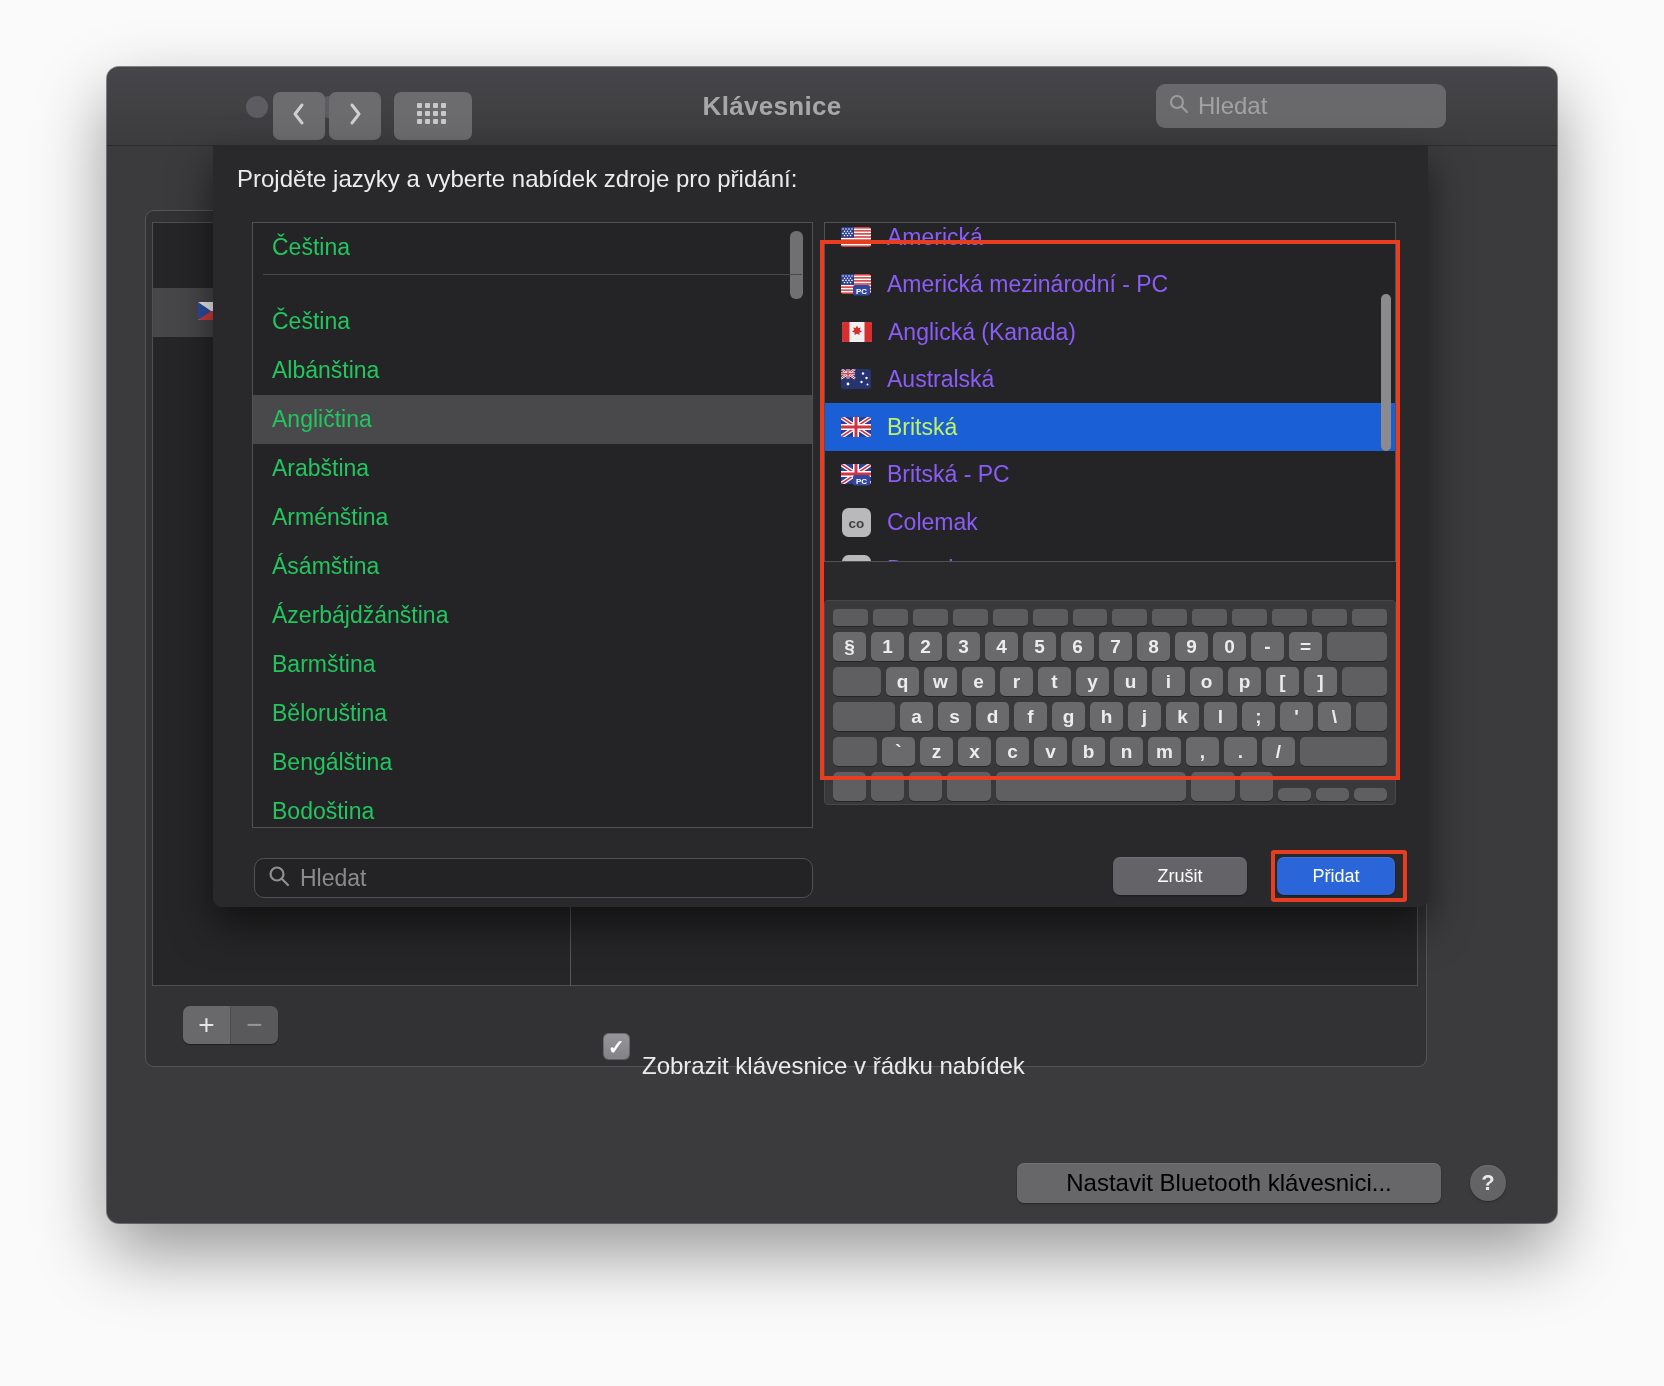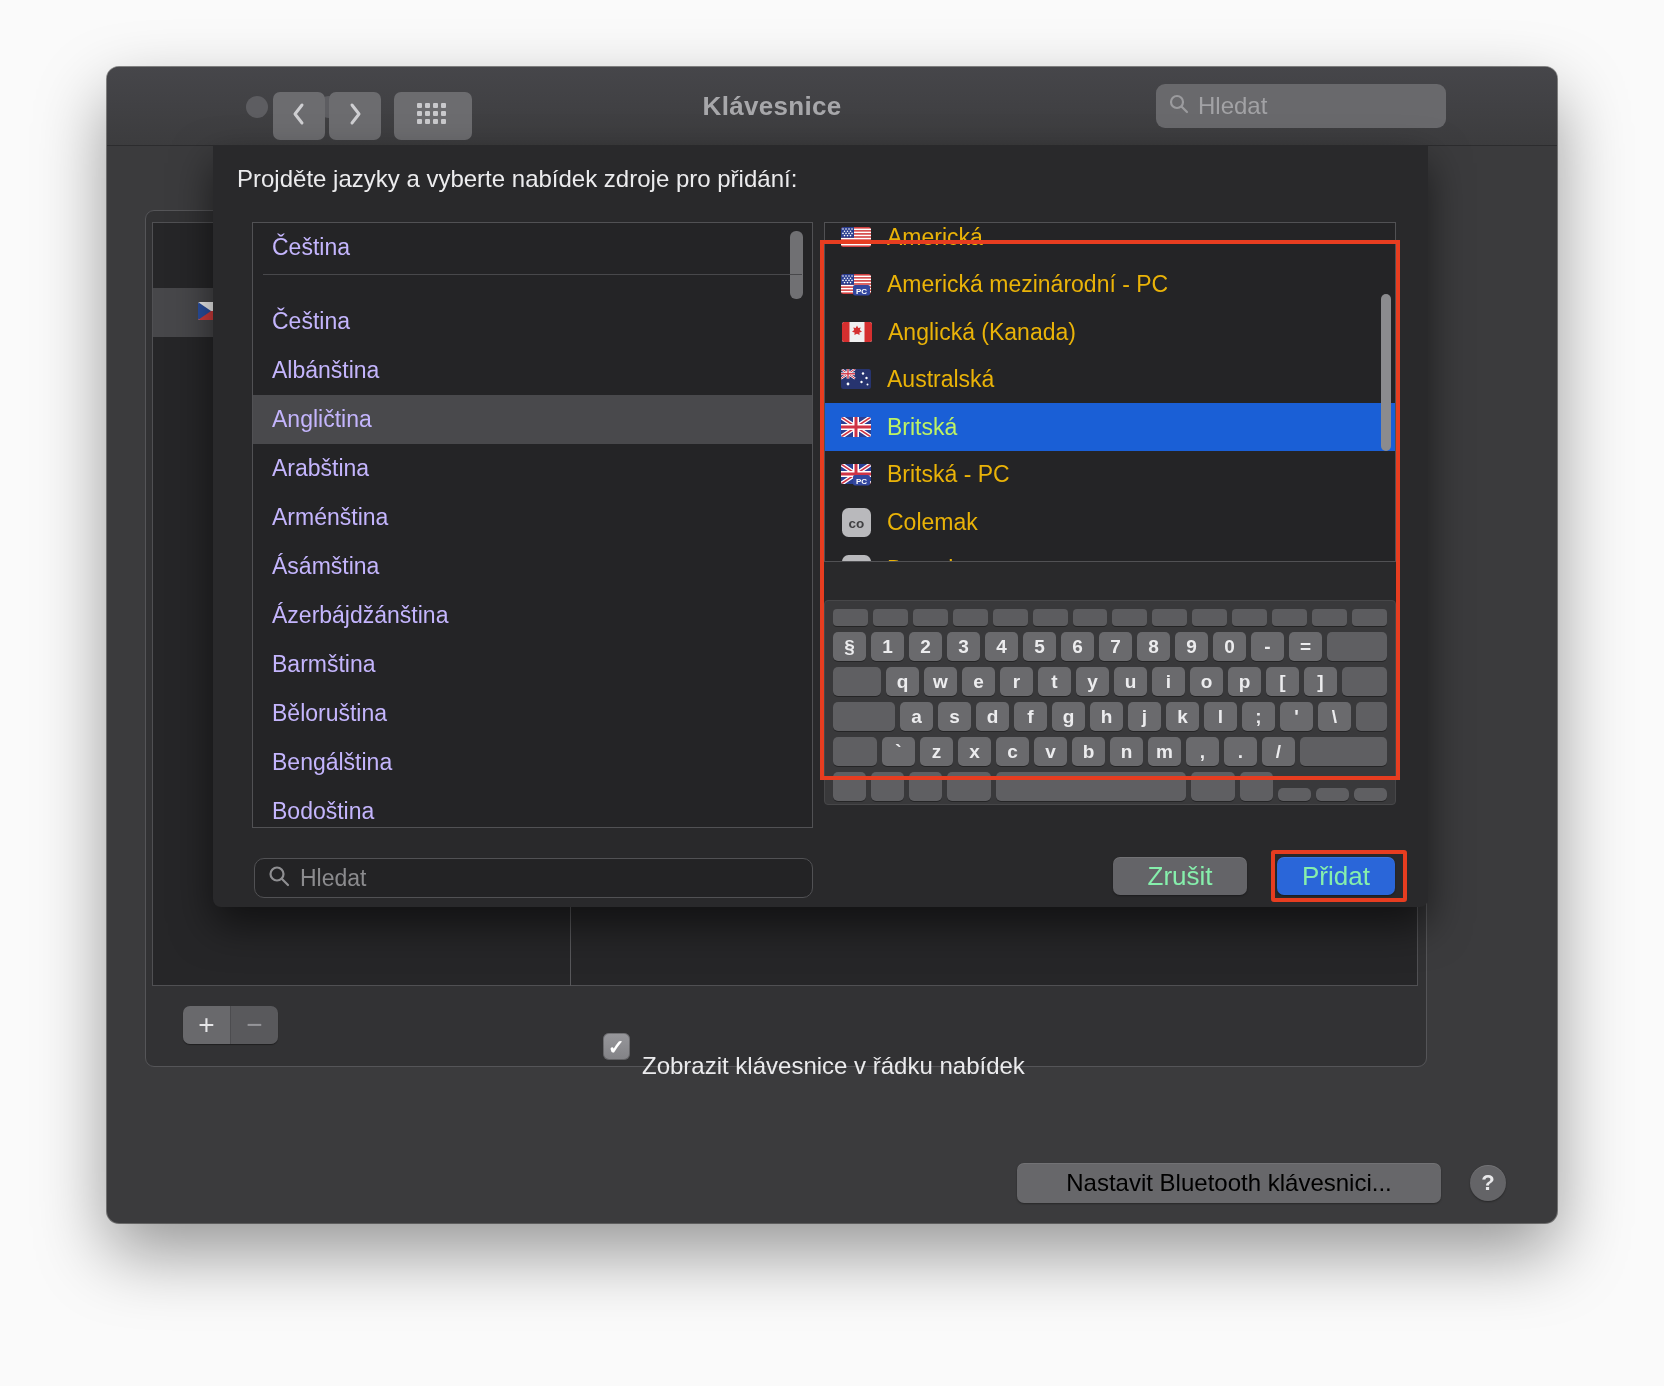--- a/index.html
+++ b/index.html
@@ -38,50 +38,50 @@
             font-size:22px;font-weight:700;display:flex;align-items:center;justify-content:center;box-shadow:inset 0 1px 0 rgba(255,255,255,.1),0 1px 2px rgba(0,0,0,.35);}
 
   
   .sheet{position:absolute;left:106px;top:78px;width:1215px;height:762px;background:#29292b;border-radius:0 0 8px 8px;
          box-shadow:0 18px 40px rgba(0,0,0,.55);}
   .sheet-header{position:absolute;left:24px;top:20px;color:#ececee;font-size:24px;font-weight:400;}
 
   .lang-list{position:absolute;left:39px;top:77px;width:561px;height:606px;background:#242426;border:1px solid #515154;
              box-sizing:border-box;overflow:hidden;}
   .lang-row{position:absolute;left:0;width:100%;height:49px;display:flex;align-items:center;padding-left:19px;box-sizing:border-box;
-            color:#c4b5fd;font-size:23px;}
+            color:#22c55e;font-size:23px;}
   .lang-row.selected{background:#49494c;}
   .lang-div{position:absolute;left:10px;right:10px;height:1px;background:#48484b;}
   .scroll-thumb{position:absolute;border-radius:6px;}
 
   .layout-list{position:absolute;left:611px;top:77px;width:572px;height:340px;background:#242426;border:1px solid #515154;
                box-sizing:border-box;overflow:hidden;}
   .layout-row{position:absolute;left:0;width:100%;height:48px;display:flex;align-items:center;gap:16px;padding-left:16px;
-              box-sizing:border-box;color:#eab308;font-size:23px;}
+              box-sizing:border-box;color:#8b5cf6;font-size:23px;}
   .layout-row.selected{background:#1a5fd6;color:#bef264;}
   .layout-row .icn{width:30px;display:flex;align-items:center;justify-content:center;flex:0 0 auto;}
 
   
   .kbd{position:absolute;left:611px;top:455px;width:572px;height:205px;background:#39393b;border-radius:4px;
        border:1px solid #474749;box-sizing:border-box;padding-top:8px;overflow:hidden;}
   .krow{display:flex;gap:5px;margin:0 8px 6px 8px;}
   .key{background:#6a6a6d;border-radius:5px;color:#ececee;font-weight:700;font-size:19px;height:29px;
        display:flex;align-items:center;justify-content:center;box-shadow:0 1px 0 rgba(0,0,0,.35);flex:0 0 auto;}
   .key.blank{background:#5f5f62;}
   .key.fnk{height:17px;background:#5c5c5f;border-radius:4px;flex:1 1 auto;}
   .key.w33{width:33px;} .key.w44{width:44px;} .key.w48{width:48px;} .key.w62{width:62px;}
   .key.grow{flex:1 1 auto;}
   .key.half{height:13px;align-self:flex-end;width:33px;background:#5f5f62;}
 
   
   .dlg-search{position:absolute;left:41px;top:713px;width:559px;height:40px;background:#232325;border:1px solid #515154;
               border-radius:10px;display:flex;align-items:center;gap:9px;padding:0 12px;box-sizing:border-box;}
   .dlg-search .ph{color:#8b8b8e;font-size:23px;}
   .btn{position:absolute;height:38px;border-radius:7px;display:flex;align-items:center;justify-content:center;
-       font-size:26px;color:#86efac;box-shadow:inset 0 1px 0 rgba(255,255,255,.09),0 1px 2px rgba(0,0,0,.35);}
+       font-size:18px;color:#ffffff;box-shadow:inset 0 1px 0 rgba(255,255,255,.09),0 1px 2px rgba(0,0,0,.35);}
   .btn.cancel{left:900px;top:712px;width:134px;background:#646468;}
   .btn.add{left:1064px;top:712px;width:118px;background:#2a66d9;}
 
   
   .annot{position:absolute;border:4px solid #e73d20;pointer-events:none;z-index:40;}
   .annot.big{left:713px;top:173px;width:572px;height:532px;}      
   .annot.small{left:1164px;top:783px;width:128px;height:44px;border-radius:3px;}
 </style>
 </head>
 <body>

